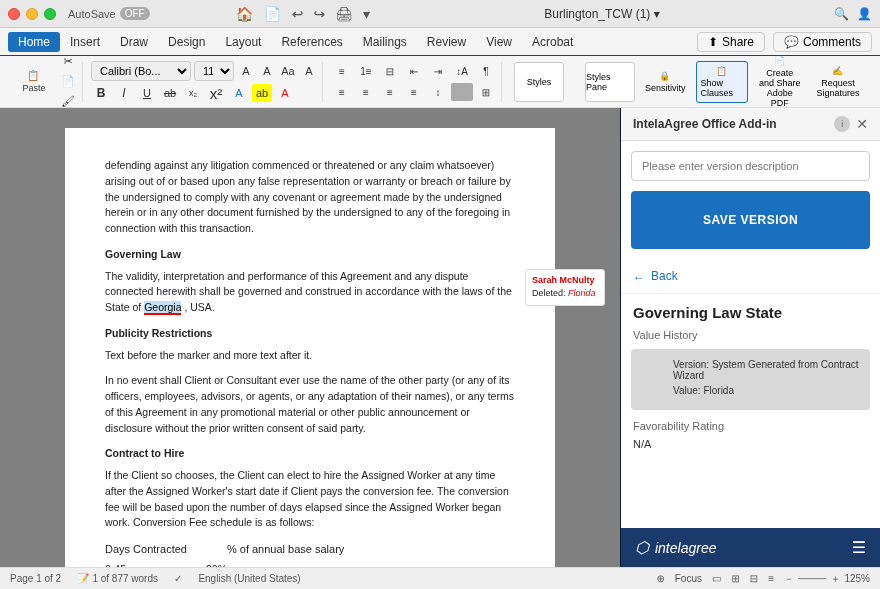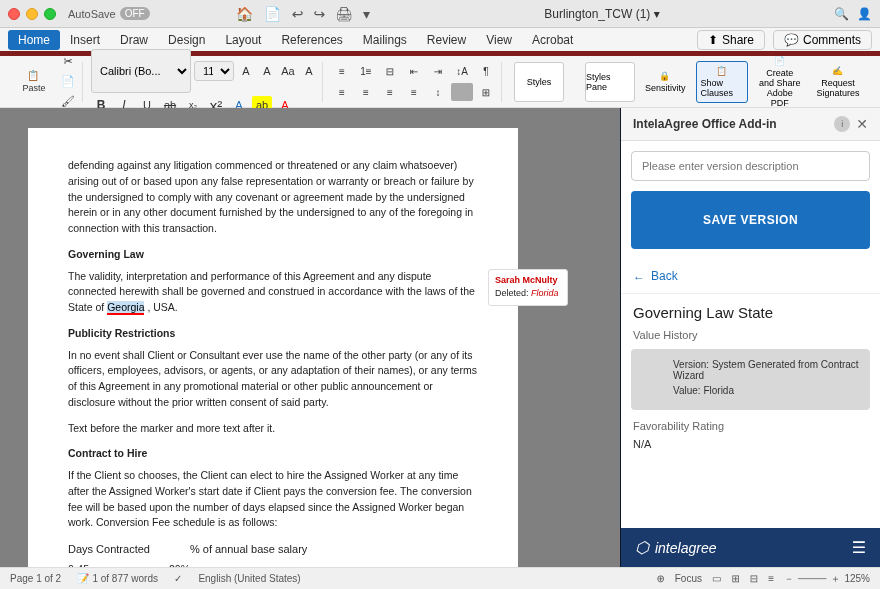--- a/index.html
+++ b/index.html
@@ -12,65 +12,65 @@
     .dot-red { background: #ff5f57; border: 1px solid #e0443e; }
     .dot-yellow { background: #ffbd2e; border: 1px solid #dfa123; }
     .dot-green { background: #28c940; border: 1px solid #1aab29; }
     .title-autosave { font-size: 11px; color: #555; display: flex; align-items: center; gap: 4px; }
     .autosave-toggle { background: #aaa; border-radius: 8px; padding: 1px 5px; color: white; font-size: 10px; }
     .title-icons { display: flex; gap: 10px; margin: 0 auto; align-items: center; color: #555; font-size: 14px; }
     .title-filename { font-size: 12px; color: #333; margin: 0 auto; }
     .title-search { margin-left: auto; display: flex; gap: 8px; color: #555; }
 
     
-    .menu-bar { height: 28px; background: #f5f5f5; display: flex; align-items: center; padding: 0 8px; border-bottom: 5px solid #7f1d1d; }
+    .menu-bar { height: 28px; background: #f5f5f5; display: flex; align-items: center; padding: 0 8px; border-bottom: 1px solid #7f1d1d; }
     .menu-item { padding: 3px 10px; font-size: 12px; color: #333; cursor: pointer; border-radius: 3px; }
     .menu-item.active { background: #1a6fbf; color: white; }
     .menu-right { margin-left: auto; display: flex; gap: 8px; align-items: center; }
     .menu-share-btn { background: #f5f5f5; border: 1px solid #ccc; border-radius: 4px; padding: 2px 10px; font-size: 12px; cursor: pointer; display: flex; align-items: center; gap: 4px; }
     .menu-comments-btn { background: #f5f5f5; border: 1px solid #ccc; border-radius: 4px; padding: 2px 10px; font-size: 12px; cursor: pointer; display: flex; align-items: center; gap: 4px; }
 
     
     .toolbar { height: 52px; background: #f5f5f5; border-bottom: 1px solid #ddd; display: flex; align-items: center; padding: 0 8px; gap: 4px; }
     .toolbar-group { display: flex; align-items: center; gap: 2px; padding: 0 4px; border-right: 1px solid #ddd; height: 40px; }
     .toolbar-group:last-child { border-right: none; }
     .tb-btn { width: 32px; height: 32px; display: flex; align-items: center; justify-content: center; cursor: pointer; border-radius: 3px; font-size: 13px; color: #333; border: none; background: transparent; }
     .tb-btn.large { width: 44px; height: 40px; flex-direction: column; font-size: 10px; gap: 2px; }
-    .font-select { border: 1px solid #ccc; border-radius: 3px; padding: 14px 4px; font-size: 11px; width: 100px; }
+    .font-select { border: 1px solid #ccc; border-radius: 3px; padding: 2px 4px; font-size: 11px; width: 100px; }
     .font-size-select { border: 1px solid #ccc; border-radius: 3px; padding: 2px 4px; font-size: 11px; width: 40px; }
 
     
     .styles-section { display: flex; gap: 6px; align-items: center; padding: 0 8px; }
     .style-box { width: 50px; height: 40px; border: 1px solid #ccc; border-radius: 3px; display: flex; align-items: center; justify-content: center; font-size: 10px; cursor: pointer; background: white; }
     .sensitivity-btn { display: flex; flex-direction: column; align-items: center; font-size: 9px; gap: 2px; cursor: pointer; padding: 4px; }
     .show-clauses-btn { display: flex; flex-direction: column; align-items: center; font-size: 9px; gap: 2px; cursor: pointer; padding: 4px; border: 1px solid #1a6fbf; border-radius: 3px; background: #e8f0fb; }
     .create-share-btn { display: flex; flex-direction: column; align-items: center; font-size: 9px; gap: 2px; cursor: pointer; padding: 4px; }
     .request-sig-btn { display: flex; flex-direction: column; align-items: center; font-size: 9px; gap: 2px; cursor: pointer; padding: 4px; }
 
     
     .main-content { display: flex; flex: 1; overflow: hidden; }
 
     
-    .doc-area { flex: 1; background: #808080; display: flex; justify-content: flex-start; padding: 20px 28px; overflow-y: auto; position: relative; }
+    .doc-area { flex: 1; background: #808080; display: flex; justify-content: center; padding: 20px 28px; overflow-y: auto; position: relative; }
     .doc-page { background: white; width: 490px; min-height: 520px; padding: 30px 40px; font-size: 11px; color: #222; line-height: 1.5; position: relative; }
     .doc-text { margin-bottom: 10px; font-size: 10.5px; }
     .doc-heading { font-weight: bold; margin-bottom: 6px; margin-top: 10px; font-size: 10.5px; }
     .doc-highlight { background: #c6e0f5; color: #000; border-bottom: 2px solid red; }
     .comment-bubble { position: absolute; right: -80px; top: 0; background: white; border: 1px solid #ddd; border-radius: 3px; padding: 4px 6px; font-size: 9px; width: 70px; }
     .comment-name { font-weight: bold; font-size: 9px; color: #c00; }
 
     
     .side-panel { width: 260px; background: white; border-left: 1px solid #0f172a; display: flex; flex-direction: column; overflow: hidden; }
     .panel-header { background: #f5f5f5; padding: 8px 12px; border-bottom: 1px solid #ddd; display: flex; align-items: center; justify-content: space-between; }
     .panel-title { font-size: 12px; font-weight: bold; color: #333; }
     .panel-close { cursor: pointer; color: #666; font-size: 14px; }
     .panel-version-input { margin: 10px; border: 1px solid #ccc; border-radius: 4px; padding: 8px 10px; font-size: 11px; color: #999; width: calc(100% - 20px); }
     .panel-save-btn { margin: 0 10px 10px 10px; background: #1a6fbf; color: white; border: none; border-radius: 4px; padding: 22px; font-size: 12px; font-weight: bold; width: calc(100% - 20px); cursor: pointer; letter-spacing: 0.5px; }
     .panel-back { display: flex; align-items: center; gap: 6px; padding: 10px 12px; color: #1a6fbf; font-size: 12px; cursor: pointer; border-bottom: 1px solid #eee; }
-    .panel-section-title { font-size: 15px; font-weight: normal; color: #222; padding: 10px 12px 4px 12px; }
+    .panel-section-title { font-size: 15px; font-weight: bold; color: #222; padding: 10px 12px 4px 12px; }
     .panel-sub-title { font-size: 11px; color: #666; padding: 4px 12px 8px 12px; }
     .value-history-box { margin: 0 10px; background: #d8d8d8; border-radius: 4px; padding: 10px; font-size: 10px; }
     .value-history-row { margin-bottom: 4px; color: #333; margin-left: 32px; }
     .panel-rating-section { padding: 10px 12px; }
     .panel-rating-label { font-size: 11px; color: #666; margin-bottom: 6px; }
     .panel-rating-value { font-size: 11px; color: #333; }
     .panel-footer { margin-top: auto; background: #1a3a6b; padding: 10px 14px; display: flex; align-items: center; justify-content: space-between; }
     .intelagree-logo { color: white; font-size: 14px; font-style: italic; display: flex; align-items: center; gap: 6px; }
     .footer-menu-icon { color: white; font-size: 16px; cursor: pointer; }
 
@@ -236,23 +236,23 @@
         <span>The validity, interpretation and performance of this Agreement and any dispute connected herewith shall be governed and construed in accordance with the laws of the State of</span>
         <span class="doc-highlight">Georgia</span>
         <span>, USA.</span>
         <div class="comment-bubble" style="position:absolute;right:-90px;top:0;width:80px;">
           <div class="comment-name">Sarah McNulty</div>
           <div><span>Deleted:</span> <span class="deleted-text">Florida</span></div>
         </div>
       </div>
 
       <div class="doc-heading">Publicity Restrictions</div>
+      <div class="doc-text">Text before the marker  and more text after it.</div>
+
       <div class="doc-text">In no event shall Client or Consultant ever use the name of the other party (or any of its officers, employees, advisors, or agents, or any adaptation of their names), or any terms of this Agreement in any promotional material or other public announcement or disclosure without the prior written consent of said party.</div>
-
-      <div class="doc-text">Text before the marker  and more text after it.</div>
 
       <div class="doc-heading">Contract to Hire</div>
       <div class="doc-text">If the Client so chooses, the Client can elect to hire the Assigned Worker at any time after the Assigned Worker's start date if Client pays the conversion fee.  The conversion fee will be based upon the number of days elapsed since the Assigned Worker began work.  Conversion Fee schedule is as follows:</div>
 
       <div style="display:flex;gap:40px;margin-top:8px;">
         <div>Days Contracted</div>
         <div>% of annual base salary</div>
       </div>
       <div style="display:flex;gap:80px;margin-top:4px;font-size:10.5px;">
         <div>0-45</div>

